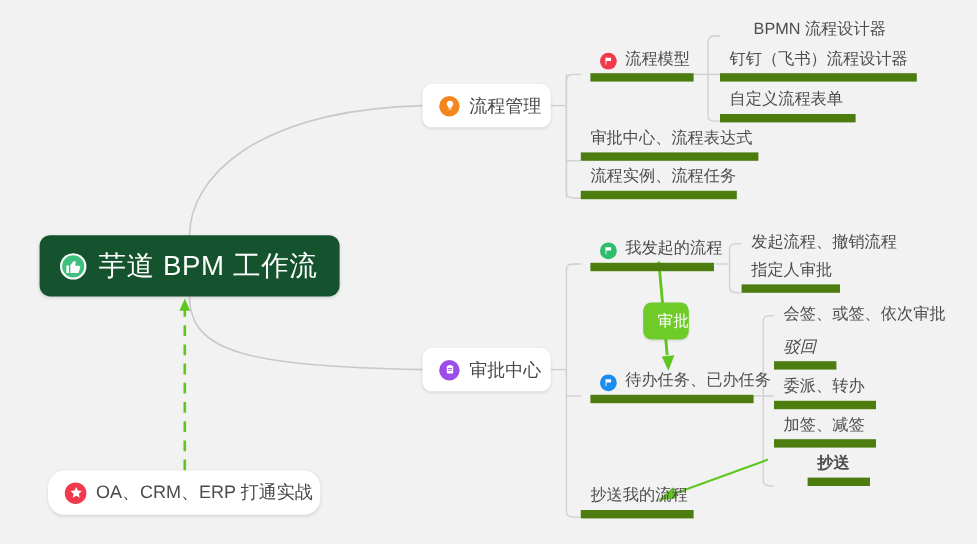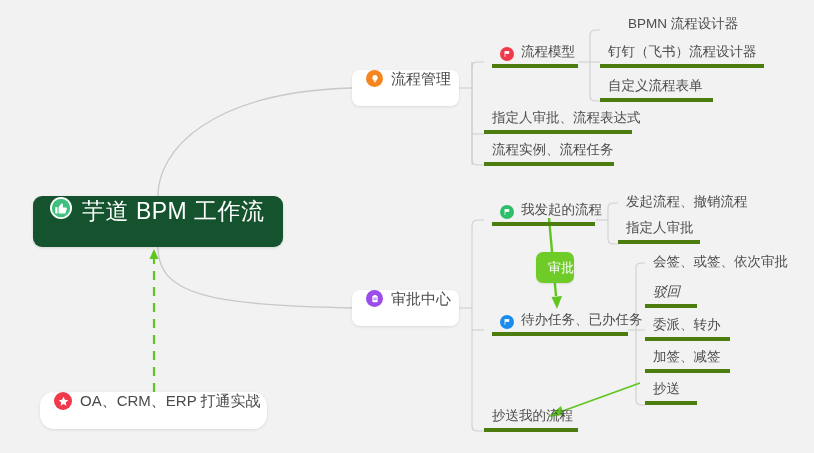--- a/index.html
+++ b/index.html
@@ -7,21 +7,21 @@
     width:814px;height:453px;
     background:#f2f2f2;
     font-family:"Liberation Sans","DejaVu Sans",sans-serif;
     overflow:hidden;
     position:relative;
   }
   #canvas{position:absolute;left:0;top:0;width:814px;height:453px;}
   svg.links{position:absolute;left:0;top:0;width:814px;height:453px;pointer-events:none;}
 
   
-  .node{position:absolute;display:flex;align-items:flex-start;box-sizing:border-box;white-space:nowrap;}
+  .node{position:absolute;display:flex;align-items:center;box-sizing:border-box;white-space:nowrap;}
 
   .root{
     left:33px;top:196px;width:250px;height:51px;
     background:#14532d;border-radius:9px;
     padding:0 16px;
     box-shadow:0 1px 3px rgba(0,0,0,.12);
     color:#ffffff;font-size:23px;letter-spacing:.5px;
   }
   .root .label{margin-left:9px;}
 
@@ -32,21 +32,21 @@
   }
   .card .label{margin-left:8px;}
 
   .n-process{left:352px;top:70px;width:107px;}
   .n-approve{left:352px;top:290px;width:107px;}
   .n-oa{left:40px;top:392px;width:227px;height:37px;border-radius:14px;}
 
   .leaf{
     font-size:13.5px;color:#4d4d4d;height:26px;
     padding:0 6px 0 8px;
-    border-bottom:4px solid #4d7c0f;
+    border-bottom:7px solid #4d7c0f;
     align-items:flex-end;
     padding-bottom:3px;
   }
   .leaf .label{margin-left:7px;}
   .leaf.icon0 .label{margin-left:0;}
 
   
   .l-moxing   {left:492px;top:42px;width:86px;}
   .l-jianting {left:484px;top:108px;width:148px;}
   .l-shili    {left:484px;top:140px;width:130px;}
@@ -59,21 +59,21 @@
   .l-wofaqi  {left:492px;top:200px;width:103px;}
   .l-daiban  {left:492px;top:310px;width:136px;}
   .l-chaosong{left:484px;top:406px;width:94px;}
   
   .l-faqi  {left:618px;top:188px;width:129px;border-bottom:none;}
   .l-zhiding{left:618px;top:218px;width:82px;}
   .l-huiqian{left:645px;top:248px;width:128px;border-bottom:none;}
   .l-bohui {left:645px;top:282px;width:52px;font-style:italic;}
   .l-weipai{left:645px;top:315px;width:85px;}
   .l-jiaqian{left:645px;top:347px;width:85px;}
-  .l-cs    {left:645px;top:379px;width:52px;}
+  .l-cs    {left:673px;top:379px;width:52px;font-weight:bold;}
 
   
   .ico{display:inline-flex;align-items:center;justify-content:center;flex:0 0 auto;}
   .ico-root{width:24px;height:24px;}
   .ico-c{width:17px;height:17px;border-radius:50%;display:inline-flex;align-items:center;justify-content:center;}
   .ico-f{width:14px;height:14px;border-radius:50%;display:inline-flex;align-items:center;justify-content:center;}
 
   
   .badge{
     position:absolute;left:536px;top:252px;
@@ -180,21 +180,21 @@
     <span class="ico ico-f" style="background:#f03a4b">
       <svg width="8" height="8" viewBox="0 0 10 10">
           <path d="M2.4 1.4h5.4v3.4H2.4z" fill="#fff"></path>
           <rect x="2" y="1.2" width=".9" height="7.4" fill="#fff"></rect>
         </svg>
     </span>
     <span class="label">流程模型</span>
   </div>
 
   <div class="node leaf icon0 l-jianting">
-    <span class="label">指定人审批、流程表达式</span>
+    <span class="label">审批中心、流程表达式</span>
   </div>
   <div class="node leaf icon0 l-shili">
     <span class="label">流程实例、流程任务</span>
   </div>
 
   <div class="node leaf icon0 l-bpmn">
     <span class="label">BPMN 流程设计器</span>
   </div>
   <div class="node leaf icon0 l-zdy">
     <span class="label">自定义流程表单</span>

